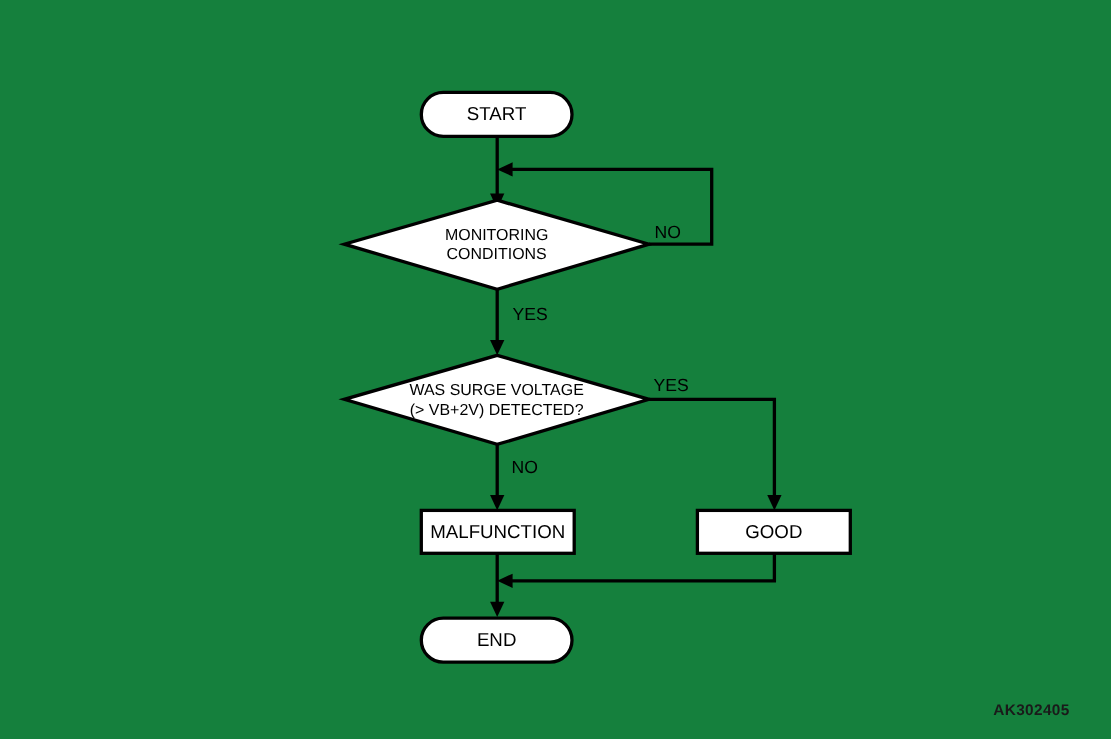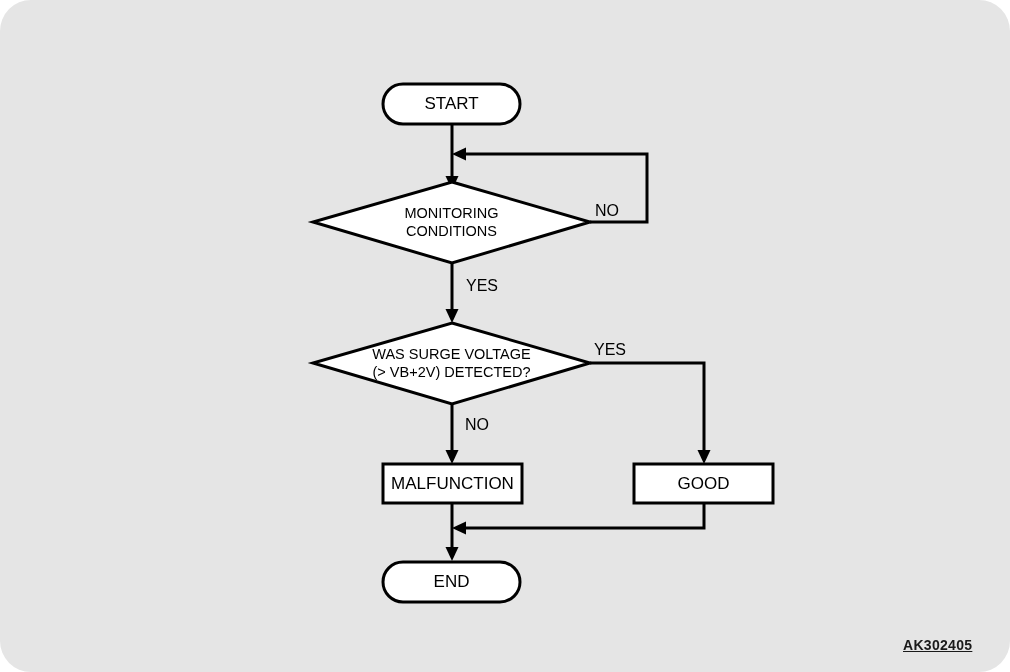--- a/index.html
+++ b/index.html
@@ -4,24 +4,23 @@
 <style>
   html, body {
     margin: 0;
     padding: 0;
     background: #ffffff;
   }
   #canvas {
     position: relative;
     width: 1010px;
     height: 672px;
-    background: #e5e5e5;
+    background: #15803d;
     font-family: "Liberation Sans", sans-serif;
     overflow: hidden;
-    border-radius: 31px;
   }
   #flow-svg {
     position: absolute;
     left: 0;
     top: 0;
     width: 1010px;
     height: 672px;
   }
   .node-text {
     font-family: "Liberation Sans", sans-serif;
@@ -119,15 +118,15 @@
     <text class="edge-label" x="595" y="212" text-anchor="start">NO</text>
 
     <text class="edge-label" x="466" y="287" text-anchor="start">YES</text>
 
     <text class="edge-label" x="594" y="351" text-anchor="start">YES</text>
 
     <text class="edge-label" x="465" y="426" text-anchor="start">NO</text>
 
   </svg>
 
-  <div class="watermark" style="left:903px; top:637px;text-decoration:underline;">AK302405</div>
+  <div class="watermark" style="left:903px; top:637px;">AK302405</div>
 
 </div>
 
 </body></html>

